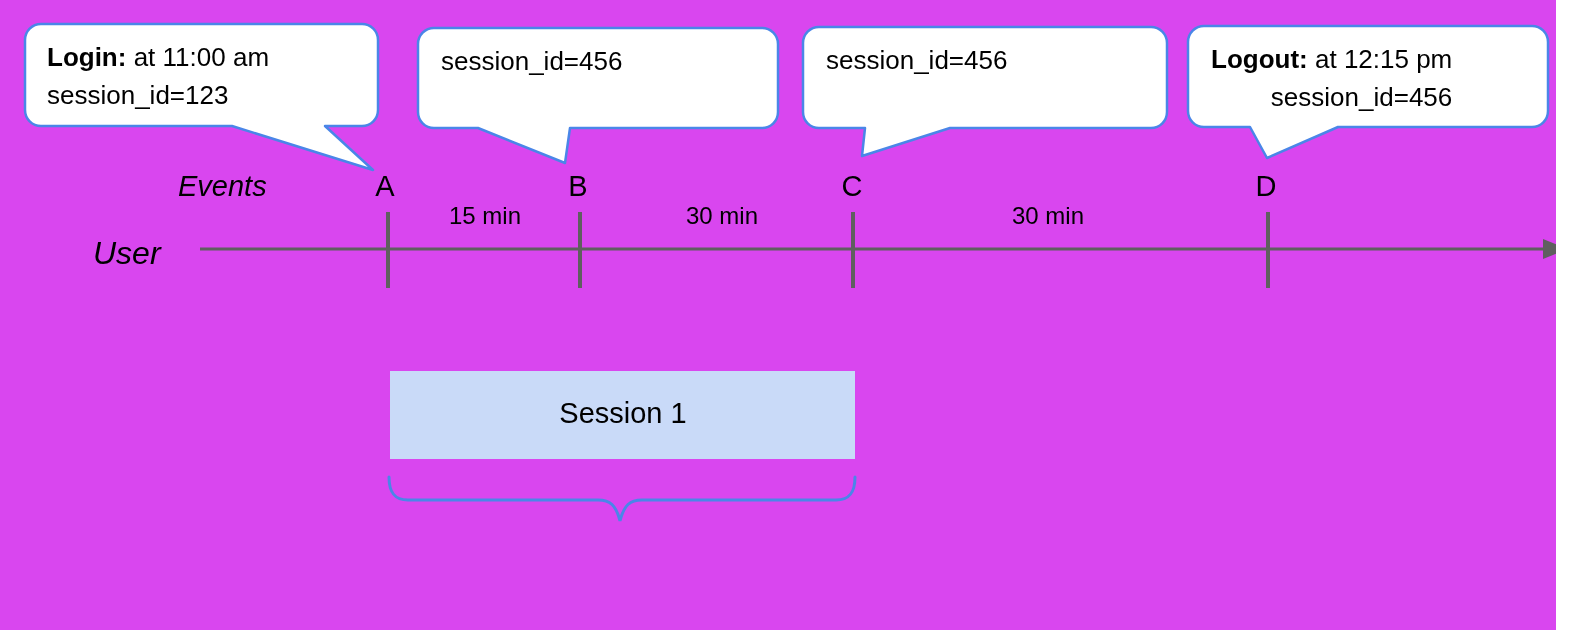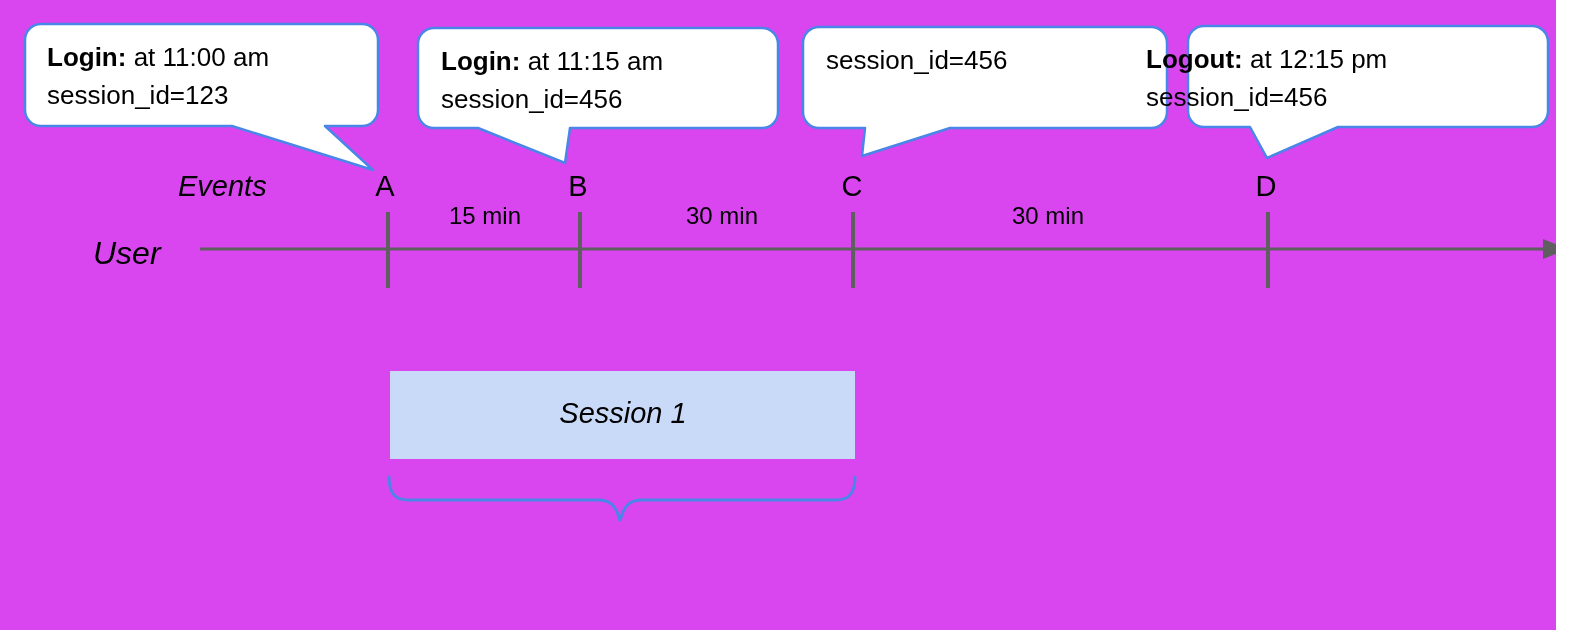--- a/index.html
+++ b/index.html
@@ -8,21 +8,21 @@
     font-family:"Liberation Sans", sans-serif; color:#000000; overflow:hidden;
   }
   #shapes { position:absolute; left:0; top:0; width:1574px; height:630px; }
   .txt { position:absolute; white-space:nowrap; }
   .callout-text { font-size:26px; line-height:38px; }
   .callout-text .b { font-weight:bold; }
   .axis-label { font-size:29px; }
   .marker-letter { font-size:29px; transform:translateX(-50%); }
   .interval-label { font-size:24px; transform:translateX(-50%); }
   .user-label { font-size:32px;font-style:italic; }
-  .session-label { font-size:29px; transform:translate(-50%,-50%);font-style:italic; }
+  .session-label { font-size:29px; transform:translate(-50%,-50%); }
   .length-label { font-size:29px; transform:translateX(-50%); }
 </style>
 </head>
 <body>
 
 <div id="canvas">
 
   <svg id="shapes" viewBox="0 0 1574 630" xmlns="http://www.w3.org/2000/svg">
 
     <path fill="#ffffff" stroke-width="2.5" stroke-linejoin="round" d="M 41,24 H 362 A 16 16 0 0 1 378,40 V 110 A 16 16 0 0 1 362,126 H 325 L 373,170 L 232,126 H 41 A 16 16 0 0 1 25,110 V 40 A 16 16 0 0 1 41,24 Z" stroke="#4a86e8"></path>
@@ -45,29 +45,28 @@
 
     <path fill="none" stroke-width="3" stroke-linecap="round" d="M 389,477 C 389,492 394,500 408,500 L 598,500 C 610,500 616,505 620,521 C 624,505 630,500 642,500 L 836,500 C 850,500 855,492 855,477" stroke="#4a86e8"></path>
   </svg>
 
   <div class="txt callout-text" style="left:47px; top:38px;">
     <div><span class="b">Login:</span> <span>at 11:00 am</span></div>
     <div>session_id=123</div>
   </div>
 
   <div class="txt callout-text" style="left:441px; top:42px;">
-    <div><span class="b">Login:</span> <span>at 11:15 am</span></div>
     <div>session_id=456</div>
   </div>
 
   <div class="txt callout-text" style="left:826px; top:41px;">
     <div>session_id=456</div>
   </div>
 
-  <div class="txt callout-text" style="left:1146px; top:40px;">
+  <div class="txt callout-text" style="left:1211px; top:40px;text-align:right;">
     <div><span class="b">Logout:</span> <span>at 12:15 pm</span></div>
     <div>session_id=456</div>
   </div>
 
   <div class="txt axis-label" style="left:178px; top:170px;font-style:italic;">Events</div>
   <div class="txt user-label" style="left:93px; top:235px;">User</div>
 
   <div class="txt marker-letter" style="left:385px; top:170px;">A</div>
   <div class="txt marker-letter" style="left:578px; top:170px;">B</div>
   <div class="txt marker-letter" style="left:852px; top:170px;">C</div>

